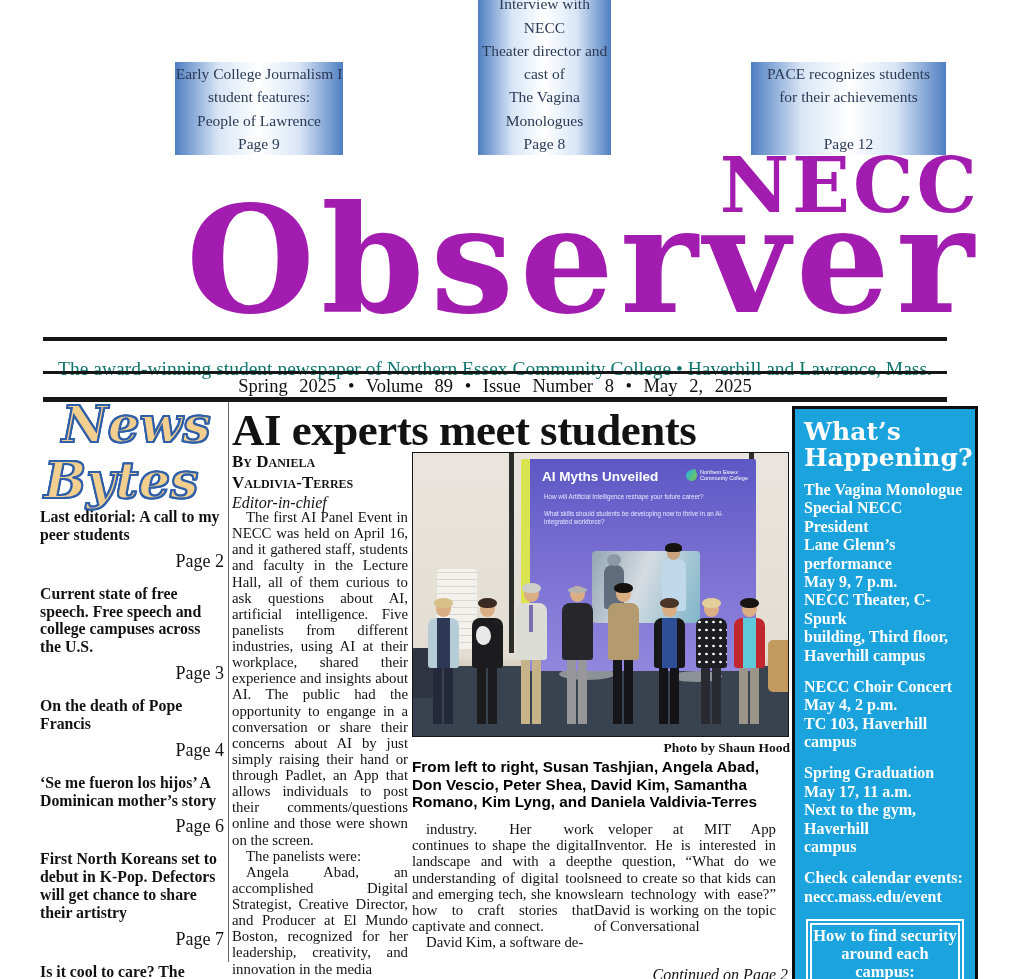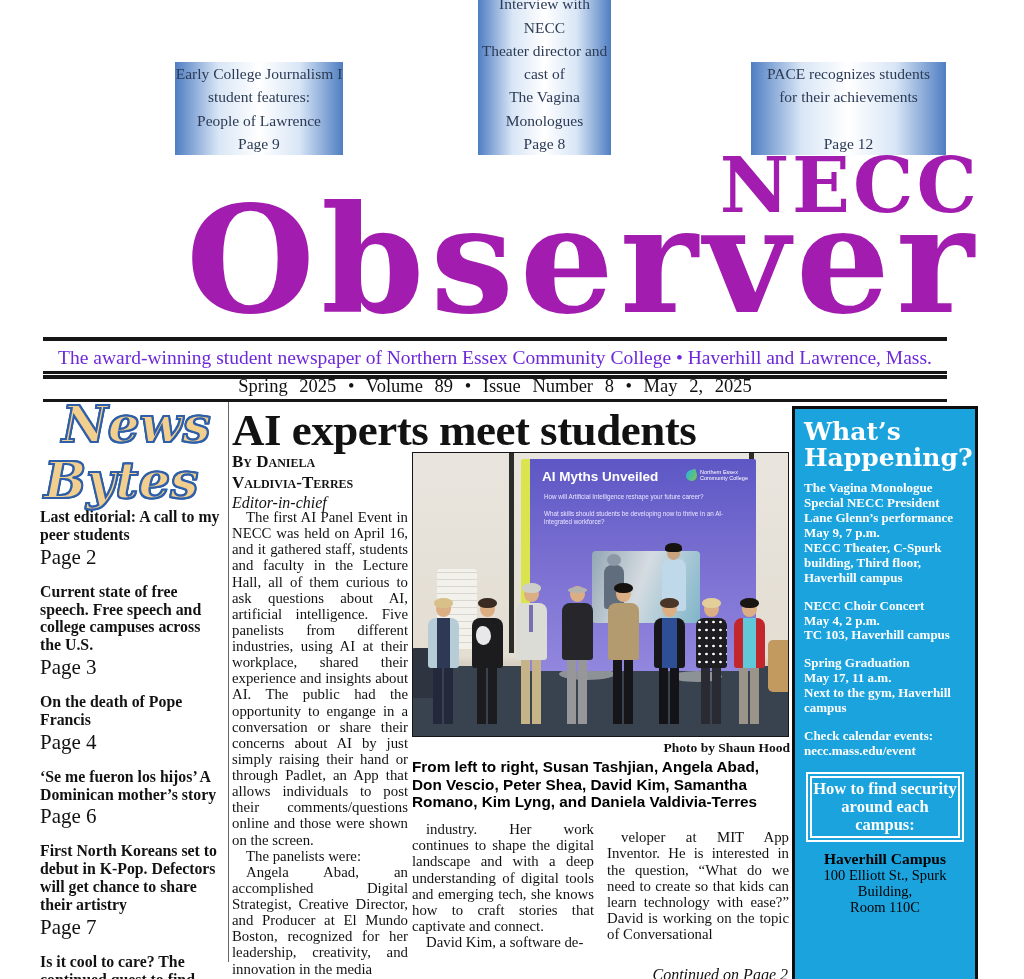--- a/index.html
+++ b/index.html
@@ -47,37 +47,37 @@
   .flag-us::before{content:"";position:absolute;left:0;top:0;width:8px;height:12px;background:#1f3f7a;}
   .flag-white{position:absolute;right:10px;top:6px;width:12px;height:40px;background:#e9e9e6;opacity:.85;}
 
   
   .masthead{position:absolute;left:43px;top:152px;width:937px;text-align:right;color:#a21caf;
       font-family:"DejaVu Serif",serif;font-weight:bold;}
   .kicker{font-size:76px;line-height:.9;letter-spacing:3px;margin-bottom:-30px;position:relative;}
   .title{font-size:148px;line-height:.95;letter-spacing:6px;}
 
   .tagline{position:absolute;left:43px;top:337px;width:904px;border-top:4px solid #161616;
-      border-bottom:4px solid #161616;text-align:center;font-size:19.5px;padding:6px 0;color:#6d28d9;}
+      border-bottom:4px solid #161616;text-align:center;font-size:19.5px;padding:17px 0;color:#0f766e;}
   .dateline{position:absolute;left:43px;top:371px;width:904px;border-top:3px solid #161616;
       border-bottom:3px solid #161616;text-align:center;font-size:18.5px;padding:2px 0;word-spacing:7px;color:#111;}
 
   .vrule{position:absolute;left:228px;top:402px;width:1px;height:560px;background:#666;}
 
   
   .leftcol{position:absolute;left:40px;top:404px;width:184px;}
   .nb-logo{position:relative;height:96px;margin-bottom:8px;}
   .nb-word{position:absolute;font-family:"DejaVu Serif",serif;font-style:italic;font-weight:bold;
       font-size:50px;line-height:1;color:#f2cf8f;-webkit-text-stroke:2px #2e5fa8;
       text-shadow:-1px -1px 0 #2e5fa8,1px -1px 0 #2e5fa8,-1px 1px 0 #2e5fa8,1px 1px 0 #2e5fa8;}
   .nb-w1{left:22px;top:-4px;}
   .nb-w2{left:4px;top:52px;}
   .nb-item{margin-bottom:13px;}
   .nb-title{font-weight:bold;font-size:15.8px;line-height:1.13;}
-  .nb-page{font-size:21px;margin-top:1px;}
+  .nb-page{text-align:right;font-size:18px;margin-top:7px;}
 
   
   .headline{position:absolute;left:232px;top:408px;width:556px;font-size:45px;font-weight:bold;
       letter-spacing:-.5px;line-height:1;}
   .byline{position:absolute;left:232px;top:452px;width:176px;}
   .byline-name{font-weight:bold;font-variant:small-caps;font-size:17px;line-height:1.22;white-space:pre-line;}
   .byline-role{font-style:italic;font-size:16px;margin-top:1px;}
   .col1{position:absolute;left:232px;top:509px;width:176px;}
   .bodytext p{margin:0;text-align:justify;font-size:14.8px;line-height:1.09;text-indent:14px;font-family:Liberation Serif, serif;}
 
@@ -128,29 +128,29 @@
   .p4{left:146px;--hair:#b5b3ae;--coat:#26262b;--pants:#97979a;}
   .p4 .head::before{top:1px;height:6px;}
   .p5{left:192px;--hair:#14110e;--coat:#b39a6f;--pants:#15151a;}
   .p6{left:238px;--hair:#4a3526;--pants:#141418;--coat:linear-gradient(90deg,#17171a 26%,#2e4f95 26% 74%,#17171a 74%);}
   .p7{left:280px;--hair:#e4cf9a;--pants:#2a2a32;--coat:#1d1d22;}
   .p7 .torso{background-color:#1d1d22;background-image:radial-gradient(#fff 1px,rgba(0,0,0,0) 1.4px);background-size:7px 8px;}
   .p8{left:318px;--hair:#191512;--pants:#9b9488;--coat:linear-gradient(90deg,#c3272e 30%,#5fc9da 30% 70%,#c3272e 70%);}
 
   .credit{text-align:right;font-weight:bold;font-size:13.5px;margin-top:3px;}
   .caption{font-family:"Liberation Sans",sans-serif;font-weight:bold;font-size:15.3px;line-height:1.16;margin-top:2px;color:#000;}
-  .lower-cols{display:flex;gap:13px;margin-top:10px;align-items:center;}
+  .lower-cols{display:flex;margin-top:10px;}
   .lower-cols .colx{width:182px;}
   .continued{text-align:right;font-style:italic;font-size:16px;margin-top:16px;padding-right:2px;}
 
   
   .bluebox{position:absolute;left:792px;top:406px;width:186px;height:585px;background:#1ba3dd;
       border:3px solid #0d0d0d;box-sizing:border-box;padding:10px 9px 8px 9px;}
   .wh-title{font-family:"DejaVu Serif",serif;font-weight:bold;color:#fff;font-size:25px;line-height:1.04;margin-bottom:10px;}
-  .wh-event{color:#fff;font-weight:bold;font-size:13px;line-height:1.15;white-space:pre-line;margin-bottom:13px;}
+  .wh-event{color:#fff;font-weight:bold;font-size:16px;line-height:1.15;white-space:pre-line;margin-bottom:13px;}
   .sec-outer{border:2px solid #fff;padding:2px;margin:2px 2px 8px 2px;}
   .sec-inner{border:2px solid #fff;text-align:center;color:#fff;font-weight:bold;font-size:16.5px;
       line-height:1.1;padding:2px 1px;white-space:pre-line;}
   .campus{color:#000;text-align:center;margin-bottom:7px;}
   .campus-name{font-weight:bold;font-size:15.5px;}
   .campus-addr{font-size:14.5px;line-height:1.1;white-space:pre-line;}
 </style>
 </head>
 <body>
 

